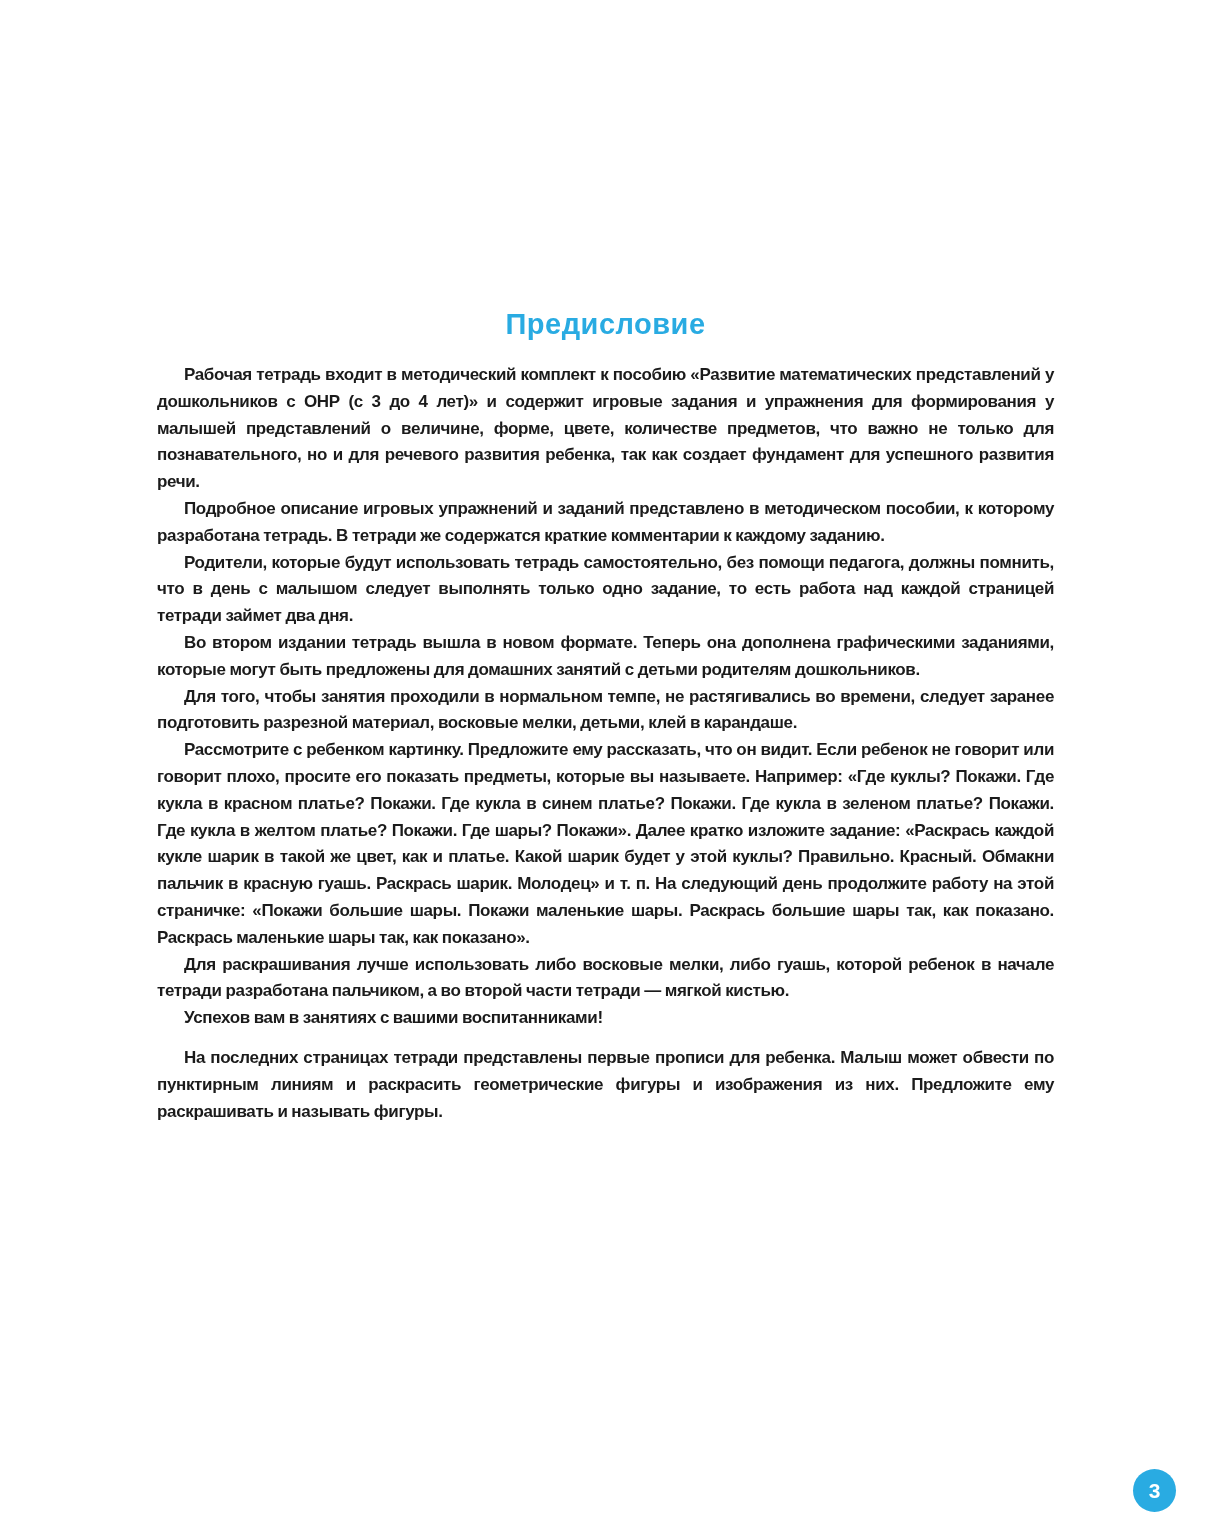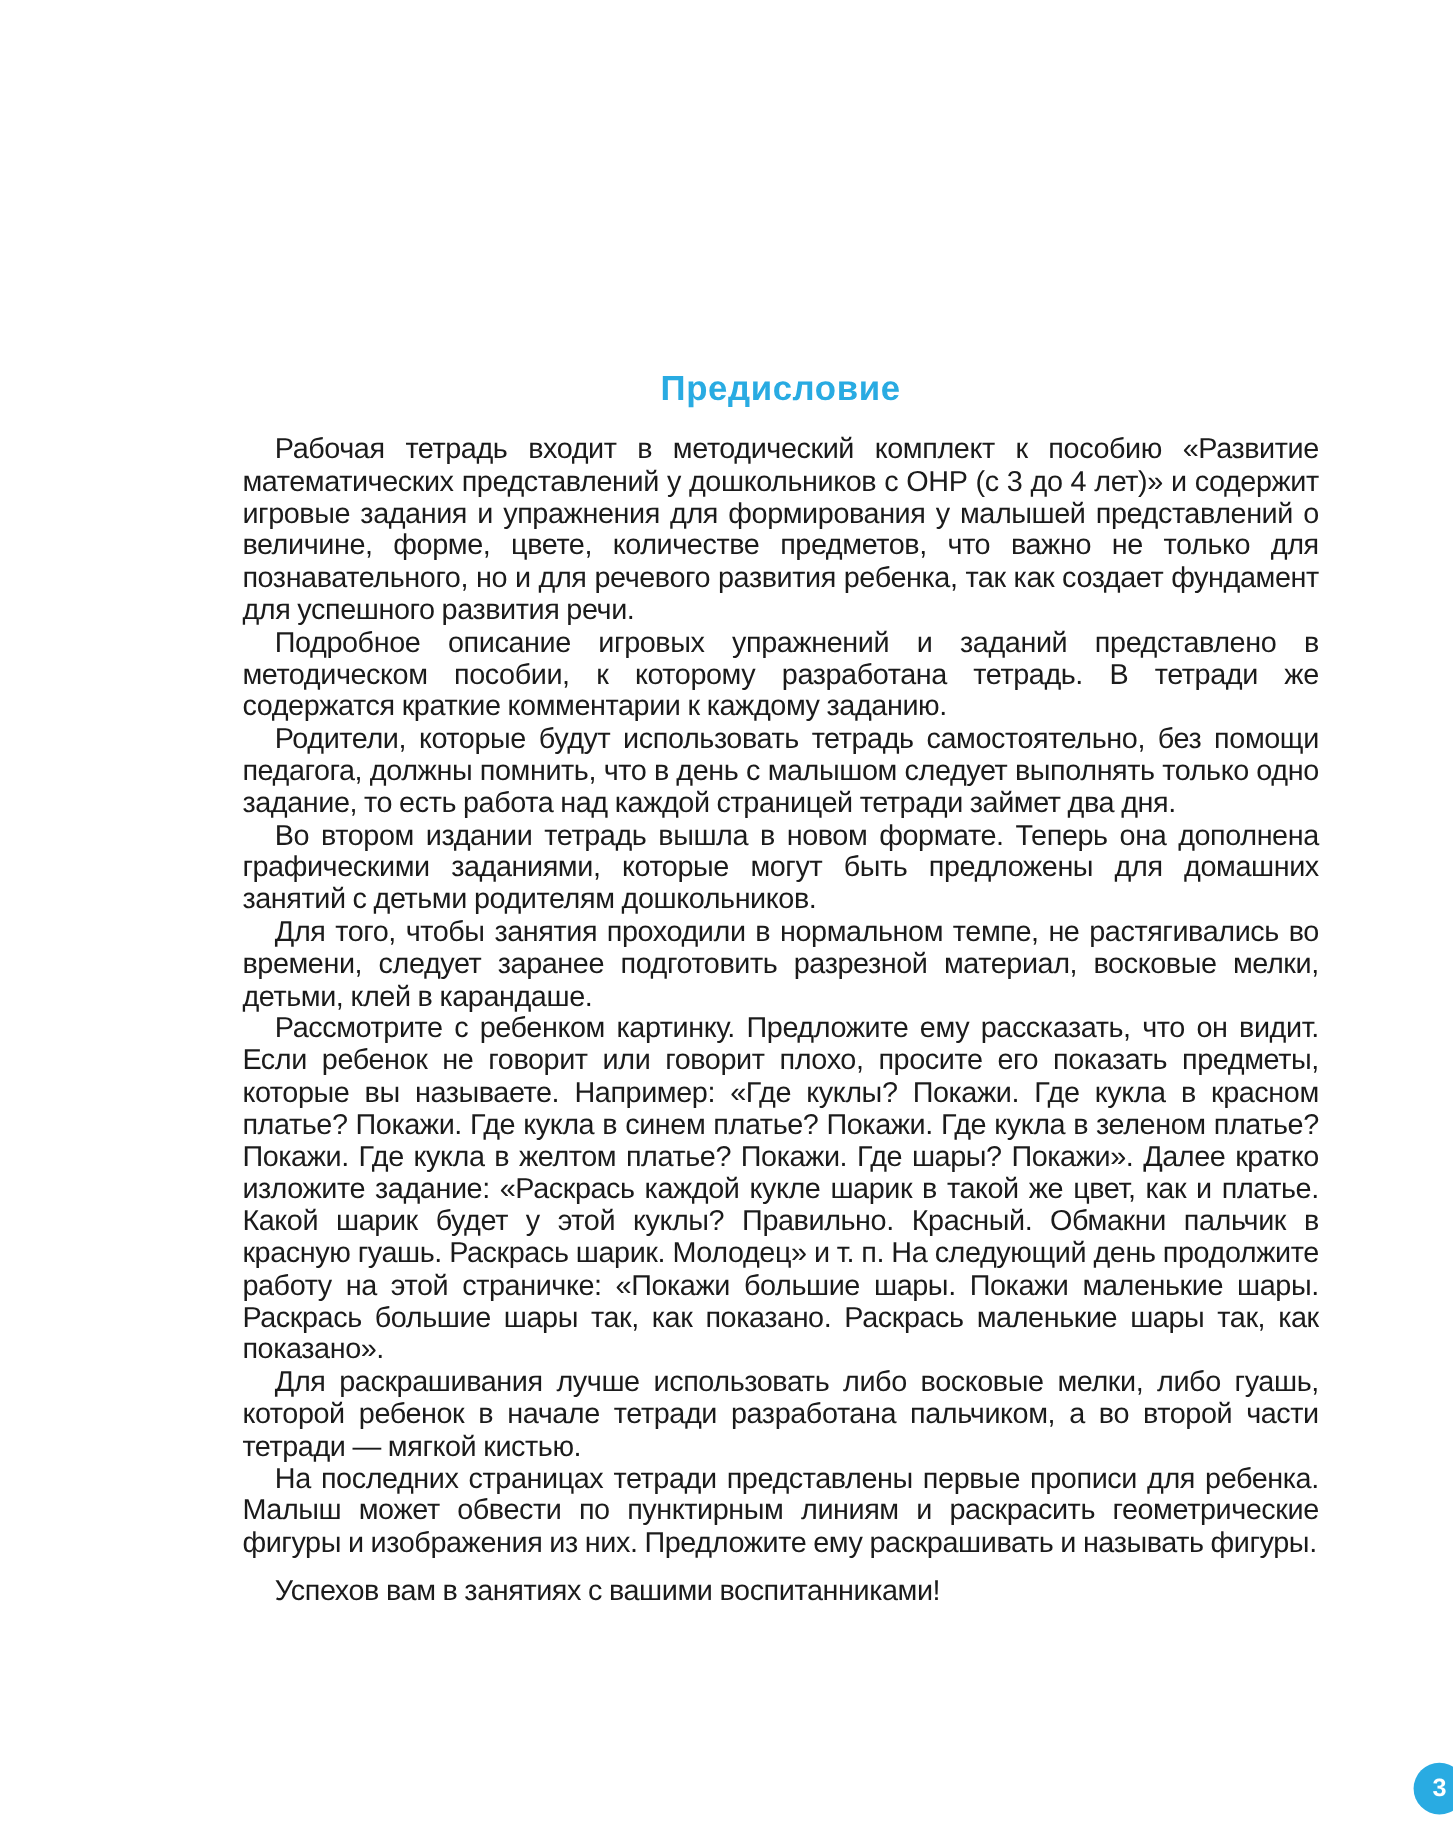--- a/index.html
+++ b/index.html
@@ -11,47 +11,47 @@
     width: 1211px;
     height: 1536px;
     position: relative;
     font-family: "Liberation Sans", sans-serif;
     overflow: hidden;
   }
   .page {
     position: absolute;
     inset: 0;
     background: #ffffff;
-    margin-left: 45px;
   }
   .title {
     position: absolute;
     top: 308px;
     left: 157px;
     width: 897px;
     margin: 0;
     text-align: center;
     font-size: 29px;
     font-weight: 700;
     letter-spacing: 0.5px;
     color: #29ABE2;
     font-family: "Liberation Sans", sans-serif;
   }
   .body-text {
     position: absolute;
     top: 362px;
     left: 157px;
     width: 897px;
     color: #1b1b1b;
-    font-size: 24px;
+    font-size: 17px;
     line-height: 26.8px;
     text-align: justify;
     letter-spacing: -0.35px;
     word-spacing: -0.5px;
     hyphens: auto;
+    font-weight: bold;
   }
   .body-text p {
     margin: 0;
     text-indent: 27px;
   }
   .body-text p:last-child {
     margin-top: 13px;
   }
   .page-number-badge {
     position: absolute;
@@ -77,20 +77,20 @@
   <h1 class="title" style="color: rgb(41, 171, 226);">Предисловие</h1>
 
   <div class="body-text">
       <p>Рабочая тетрадь входит в методический комплект к пособию «Развитие математических представлений у дошкольников с ОНР (с 3 до 4 лет)» и содержит игровые задания и упражнения для формирования у малышей представлений о величине, форме, цвете, количестве предметов, что важно не только для познавательного, но и для речевого развития ребенка, так как создает фундамент для успешного развития речи.</p>
       <p>Подробное описание игровых упражнений и заданий представлено в методическом пособии, к которому разработана тетрадь. В тетради же содержатся краткие комментарии к каждому заданию.</p>
       <p>Родители, которые будут использовать тетрадь самостоятельно, без помощи педагога, должны помнить, что в день с малышом следует выполнять только одно задание, то есть работа над каждой страницей тетради займет два дня.</p>
       <p>Во втором издании тетрадь вышла в новом формате. Теперь она дополнена графическими заданиями, которые могут быть предложены для домашних занятий с детьми родителям дошкольников.</p>
       <p>Для того, чтобы занятия проходили в нормальном темпе, не растягивались во времени, следует заранее подготовить разрезной материал, восковые мелки, детьми, клей в карандаше.</p>
       <p>Рассмотрите с ребенком картинку. Предложите ему рассказать, что он видит. Если ребенок не говорит или говорит плохо, просите его показать предметы, которые вы называете. Например: «Где куклы? Покажи. Где кукла в красном платье? Покажи. Где кукла в синем платье? Покажи. Где кукла в зеленом платье? Покажи. Где кукла в желтом платье? Покажи. Где шары? Покажи». Далее кратко изложите задание: «Раскрась каждой кукле шарик в такой же цвет, как и платье. Какой шарик будет у этой куклы? Правильно. Красный. Обмакни пальчик в красную гуашь. Раскрась шарик. Молодец» и т. п. На следующий день продолжите работу на этой страничке: «Покажи большие шары. Покажи маленькие шары. Раскрась большие шары так, как показано. Раскрась маленькие шары так, как показано».</p>
       <p>Для раскрашивания лучше использовать либо восковые мелки, либо гуашь, которой ребенок в начале тетради разработана пальчиком, а во второй части тетради — мягкой кистью.</p>
+      <p>Успехов вам в занятиях с вашими воспитанниками!</p>
       <p>На последних страницах тетради представлены первые прописи для ребенка. Малыш может обвести по пунктирным линиям и раскрасить геометрические фигуры и изображения из них. Предложите ему раскрашивать и называть фигуры.</p>
-      <p>Успехов вам в занятиях с вашими воспитанниками!</p>
     </div>
 
   <div class="page-number-badge" style="background: rgb(41, 171, 226);">
     <span>3</span>
   </div>
 </div>
 
 </body></html>

